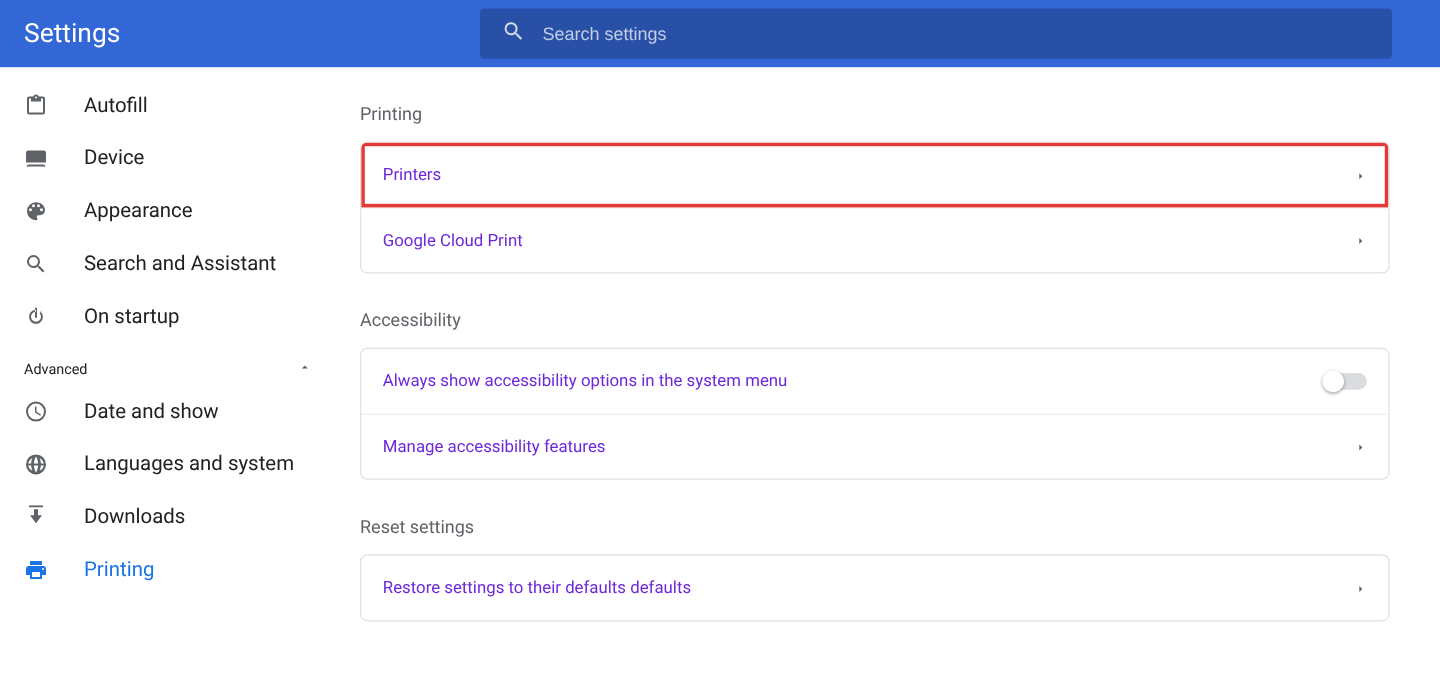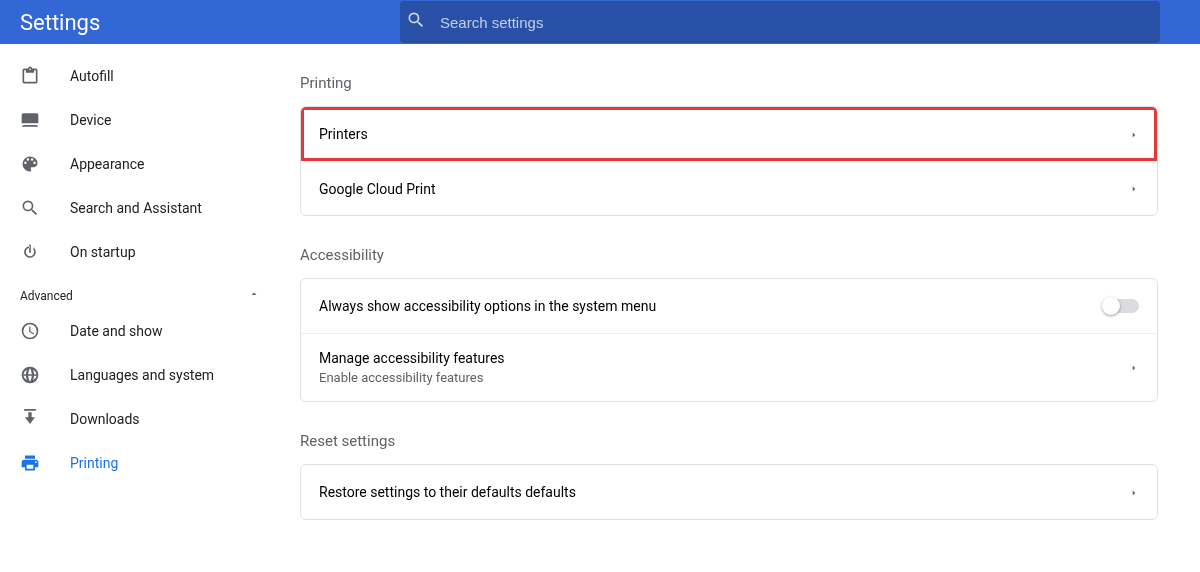--- a/index.html
+++ b/index.html
@@ -1,45 +1,45 @@
 <!DOCTYPE html>
 <html><head>
 <meta charset="utf-8">
 <style>
   * { box-sizing: border-box; margin: 0; padding: 0; }
   body { font-family: Roboto, Arial, sans-serif; background: #fff; color: #202124; width: 1200px; height: 572px; overflow: hidden; }
   
-  .header { background: #3367d6; height: 44px; display: flex; align-items: center; padding: 0 20px; }
+  .header { background: #3367d6; height: 56px; display: flex; align-items: center; padding: 0 20px; }
   .header-title { color: #fff; font-size: 22px; font-weight: 400; width: 380px; }
   .search-wrap { flex: 1; max-width: 760px; }
-  .search-box { background: #2850a7; border-radius: 4px; height: 42px; display: flex; align-items: center; padding: 0 6px; }
+  .search-box { background: #2850a7; border-radius: 4px; height: 42px; display: flex; align-items: center; padding: 0 18px; }
   .search-box svg { width: 20px; height: 20px; fill: #e8eaed; opacity: .9; }
   .search-input { background: transparent; border: none; outline: none; color: #e8eaed; font-size: 15px; margin-left: 14px; flex: 1; }
   .search-input::placeholder { color: #c3cde8; }
 
   .container { display: flex; height: calc(572px - 64px); }
   
   .sidebar { width: 280px; padding-top: 10px; overflow-y: auto; }
   .nav-item { display: flex; align-items: center; height: 44px; padding: 0 20px; cursor: pointer; }
   .nav-item.selected .nav-label { color: #1a73e8; }
   .nav-item.selected .nav-icon svg { fill: #1a73e8; }
   .nav-icon { width: 20px; height: 20px; display:flex; align-items:center; justify-content:center; }
   .nav-icon svg { width: 20px; height: 20px; fill: #5f6368; }
-  .nav-label { margin-left: 30px; font-size: 14px; color: #202124; }
+  .nav-label { margin-left: 30px; font-size: 17px; color: #202124; }
   .nav-section { padding: 14px 20px 6px; font-size: 12px; color: #202124; display:flex; justify-content:space-between; align-items:center; cursor:pointer; }
   .nav-section svg { width:12px; height:12px; fill:#5f6368; }
   
   .content { flex: 1; padding: 20px 42px 20px 20px; overflow-y: auto; }
   .section-title { font-size: 15px; color: #5f6368; margin: 10px 0 14px 0; }
   .card { background:#fff; border: 1px solid #e0e0e0; border-radius: 6px; overflow:hidden; margin-bottom: 30px; }
   .row { display:flex; align-items:center; justify-content:space-between; padding: 16px 18px; cursor:pointer; min-height:54px; }
   .row + .row { border-top: 1px solid #eee; }
-  .row-text { font-size: 14px; color:#000000; }
+  .row-text { font-size: 14px; color:#6d28d9; }
   .row-sub { font-size: 13px; color:#5f6368; margin-top:4px; }
-  .row-left { display:flex; flex-direction:column; }
+  .row-left { display:flex; flex-direction:row; }
   .chevron svg { width:10px; height:10px; fill:#5f6368; }
   .row.highlighted { outline: 3px solid #e53935; outline-offset:-3px; }
   
   .toggle { width: 36px; height: 14px; background:#dadce0; border-radius: 10px; position:relative; cursor:pointer; }
   .toggle-knob { width:18px; height:18px; background:#fff; border-radius:50%; position:absolute; top:-2px; left:-1px; box-shadow:0 1px 3px rgba(0,0,0,.4); }
 </style>
 </head>
 <body>
 
 <div class="header">
@@ -175,21 +175,20 @@
     <div class="card">
       <div class="row">
         <span class="row-text">Always show accessibility options in the system menu</span>
         <div class="toggle">
           <div class="toggle-knob"></div>
         </div>
       </div>
       <div class="row">
         <div class="row-left">
           <span class="row-text">Manage accessibility features</span>
-          <span class="row-sub">Enable accessibility features</span>
         </div>
         <span class="chevron"><svg viewBox="0 0 24 24">
               <path d="M9 6l6 6-6 6z"></path>
             </svg></span>
       </div>
     </div>
 
     <div class="section-title">Reset settings</div>
     <div class="card">
       <div class="row">

